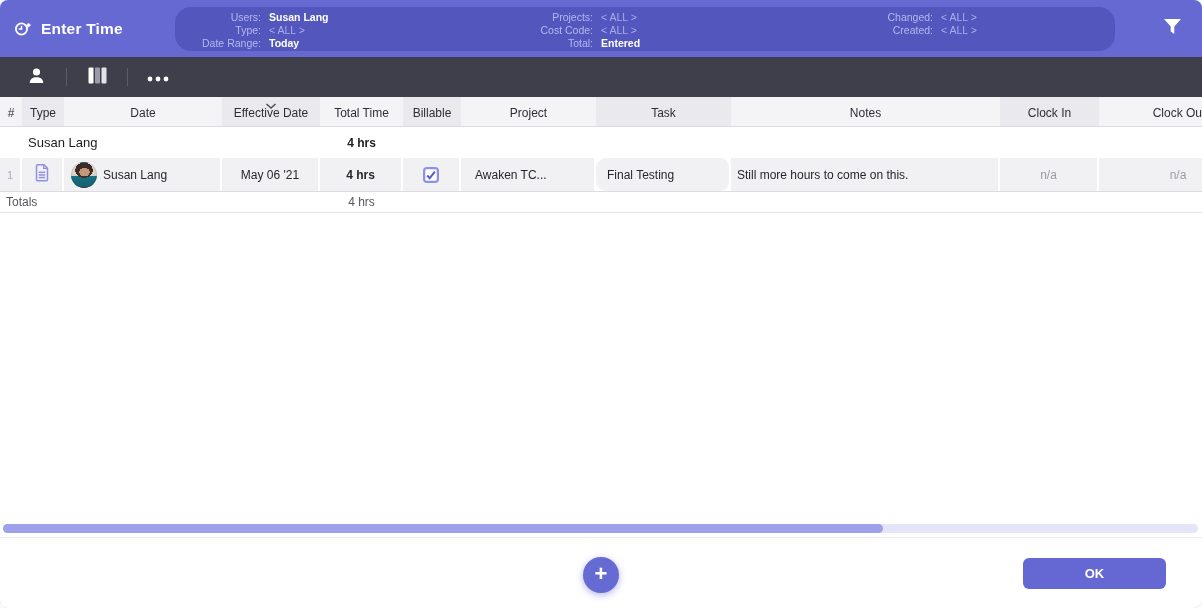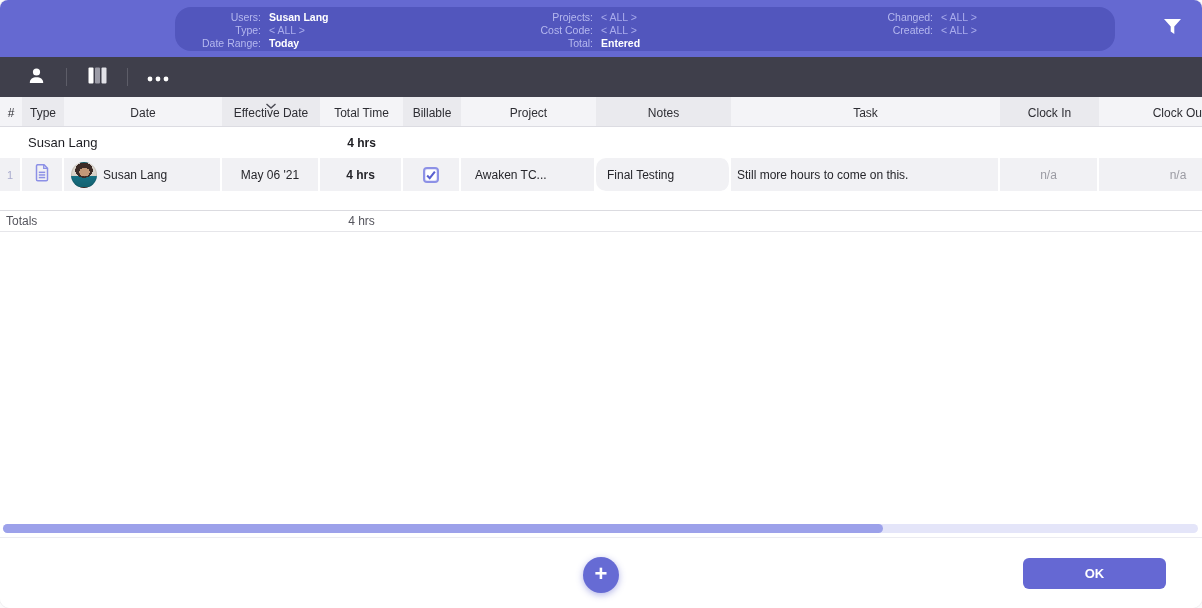--- a/index.html
+++ b/index.html
@@ -59,21 +59,21 @@
               radial-gradient(ellipse 36% 30% at 52% 38%, #c29878 60%, rgba(0,0,0,0) 61%),
               radial-gradient(ellipse 62% 54% at 50% 30%, #3c2b27 58%, rgba(0,0,0,0) 59%),
               linear-gradient(180deg, #e8e2da 0%, #d6cfc5 54%, #177083 56%, #14616f 100%);
             border:1px solid rgba(0,0,0,0.10); }
 
   .checkbox { width:16px; height:16px; border:2px solid #8d91e6; border-radius:4px; background:#fff;
               display:flex; align-items:center; justify-content:center; cursor:pointer;
               box-shadow:inset 0 0 0 1px rgba(141,145,230,0.25); }
 
   .totals-row { height:22px; border-top:1px solid #dbdbe0; border-bottom:1px solid #e6e6ea;
-                align-items:center; font-size:12px; color:#55555d; flex:0 0 auto;margin-top:19px; }
+                align-items:center; font-size:12px; color:#55555d; flex:0 0 auto; }
   .totals-label { grid-column:1 / 5; padding-left:6px; }
   .totals-total { grid-column:5 / 6; text-align:center; }
 
   .empty-space { flex:1 1 auto; background:#fff; }
 
   
   .hscroll { flex:0 0 auto; height:9px; margin:0 4px 4px 3px; background:#e4e5f9; border-radius:5px; position:relative; }
   .hscroll-thumb { position:absolute; left:0; top:0; height:9px; width:73.6%; background:#9ca1ea; border-radius:5px; cursor:grab; }
 
   
@@ -83,20 +83,30 @@
          box-shadow:0 2px 7px rgba(84,88,205,0.45); display:flex; align-items:center; justify-content:center; padding-bottom:2px; }
   .ok-btn { position:absolute; right:36px; top:20px; width:143px; height:31px; background:#6568d3; color:#fff;
             border:none; border-radius:6px; font-size:13px; font-weight:bold; cursor:pointer; font-family:"Liberation Sans", sans-serif; }
 </style>
 </head>
 <body>
 
 <div class="app">
 
   <div class="topbar">
+    <div class="topbar-left">
+      <span class="clockplus">
+        <svg width="18" height="18" viewBox="0 0 18 18">
+          <circle cx="7.5" cy="9" r="5.6" fill="none" stroke="#fff" stroke-width="1.8"></circle>
+          <path d="M7.5 5.8 v3.2 h-2.8" fill="none" stroke="#fff" stroke-width="1.5"></path>
+          <path d="M14.5 3.2 v4 M12.5 5.2 h4" stroke="#fff" stroke-width="1.8"></path>
+        </svg>
+      </span>
+      <span class="page-title">Enter Time</span>
+    </div>
 
     <div class="fpanel">
       <div class="fgroup g1">
         <span class="flabel">Users:</span>
         <span class="fvalue strong">Susan Lang</span>
         <span class="flabel">Type:</span>
         <span class="fvalue">&lt; ALL &gt;</span>
         <span class="flabel">Date Range:</span>
         <span class="fvalue strong">Today</span>
       </div>
@@ -166,22 +176,22 @@
         <span class="sort-chev">
           <svg width="11" height="6" viewBox="0 0 11 6">
               <path d="M1 1 l4.5 4 L10 1" fill="none" stroke="#4a4a52" stroke-width="1.4"></path>
             </svg>
         </span>
         <span>Effective Date</span>
       </div>
       <div class="hcell">Total Time</div>
       <div class="hcell">Billable</div>
       <div class="hcell">Project</div>
+      <div class="hcell">Task</div>
       <div class="hcell">Notes</div>
-      <div class="hcell">Task</div>
       <div class="hcell">Clock In</div>
       <div class="hcell">Clock Out</div>
     </div>
 
     <div class="group-row cols">
       <div class="group-name">Susan Lang</div>
       <div class="group-total">4 hrs</div>
     </div>
 
     <div class="data-row cols">

